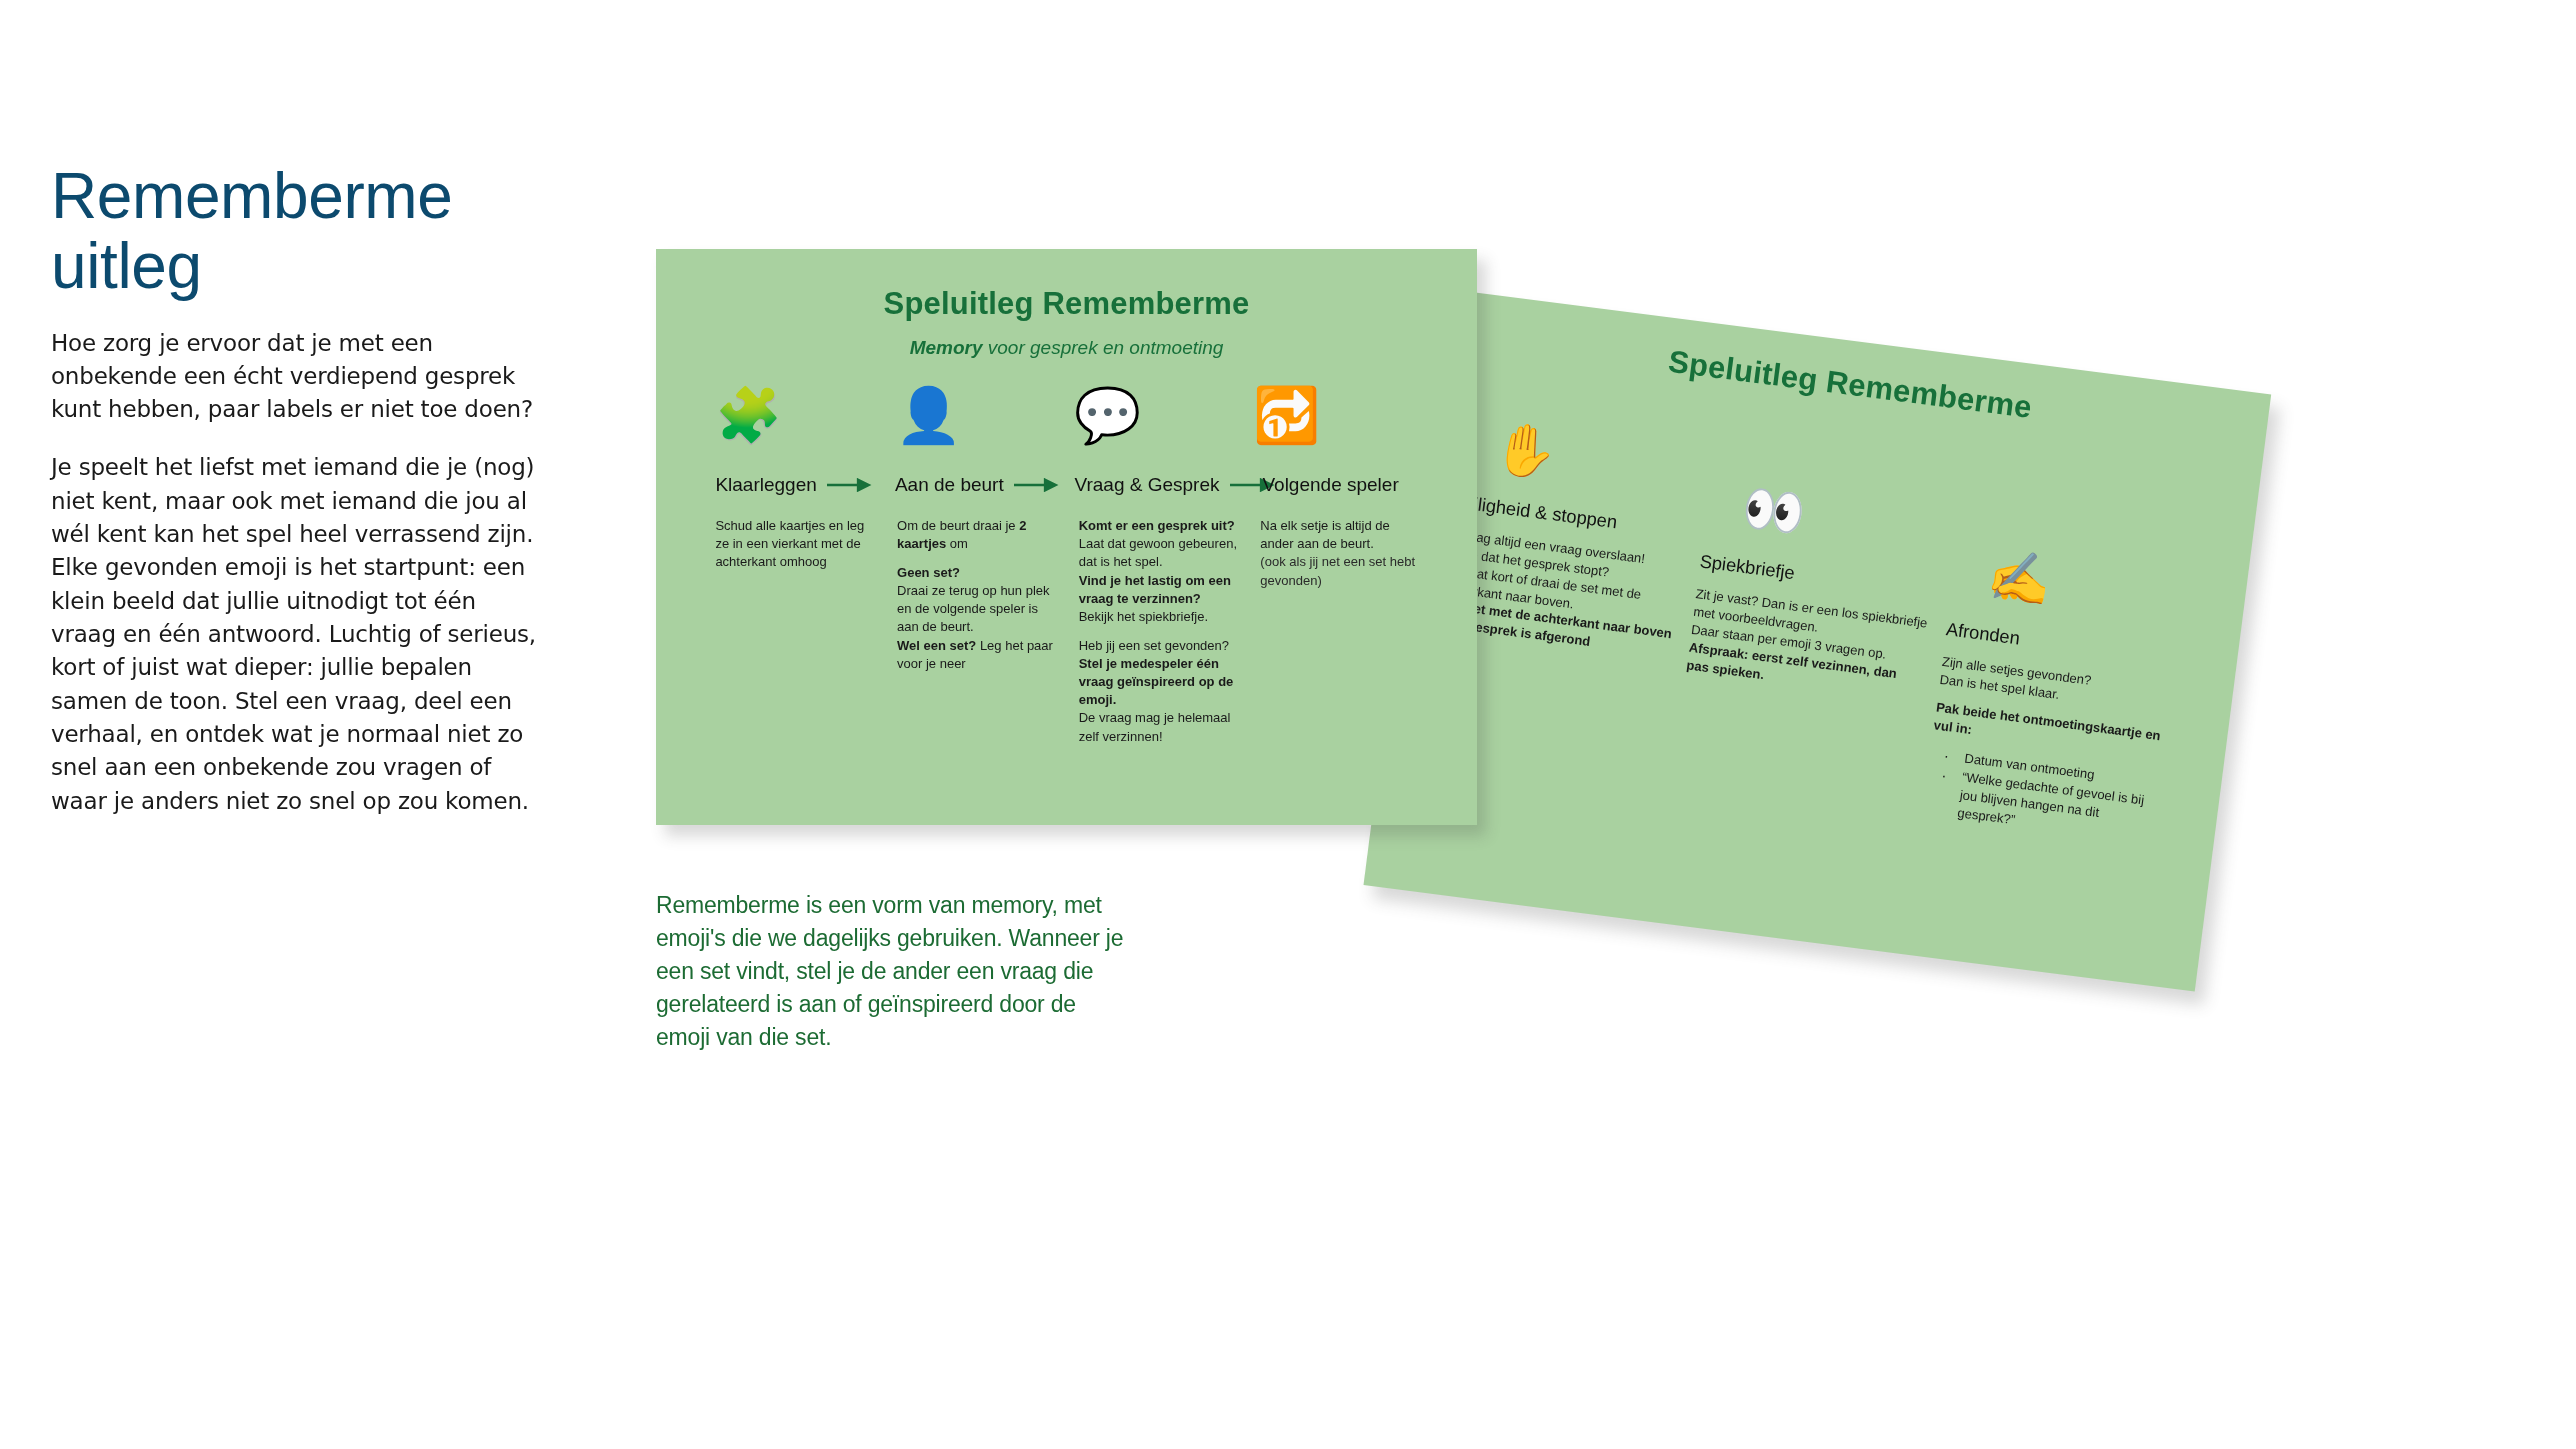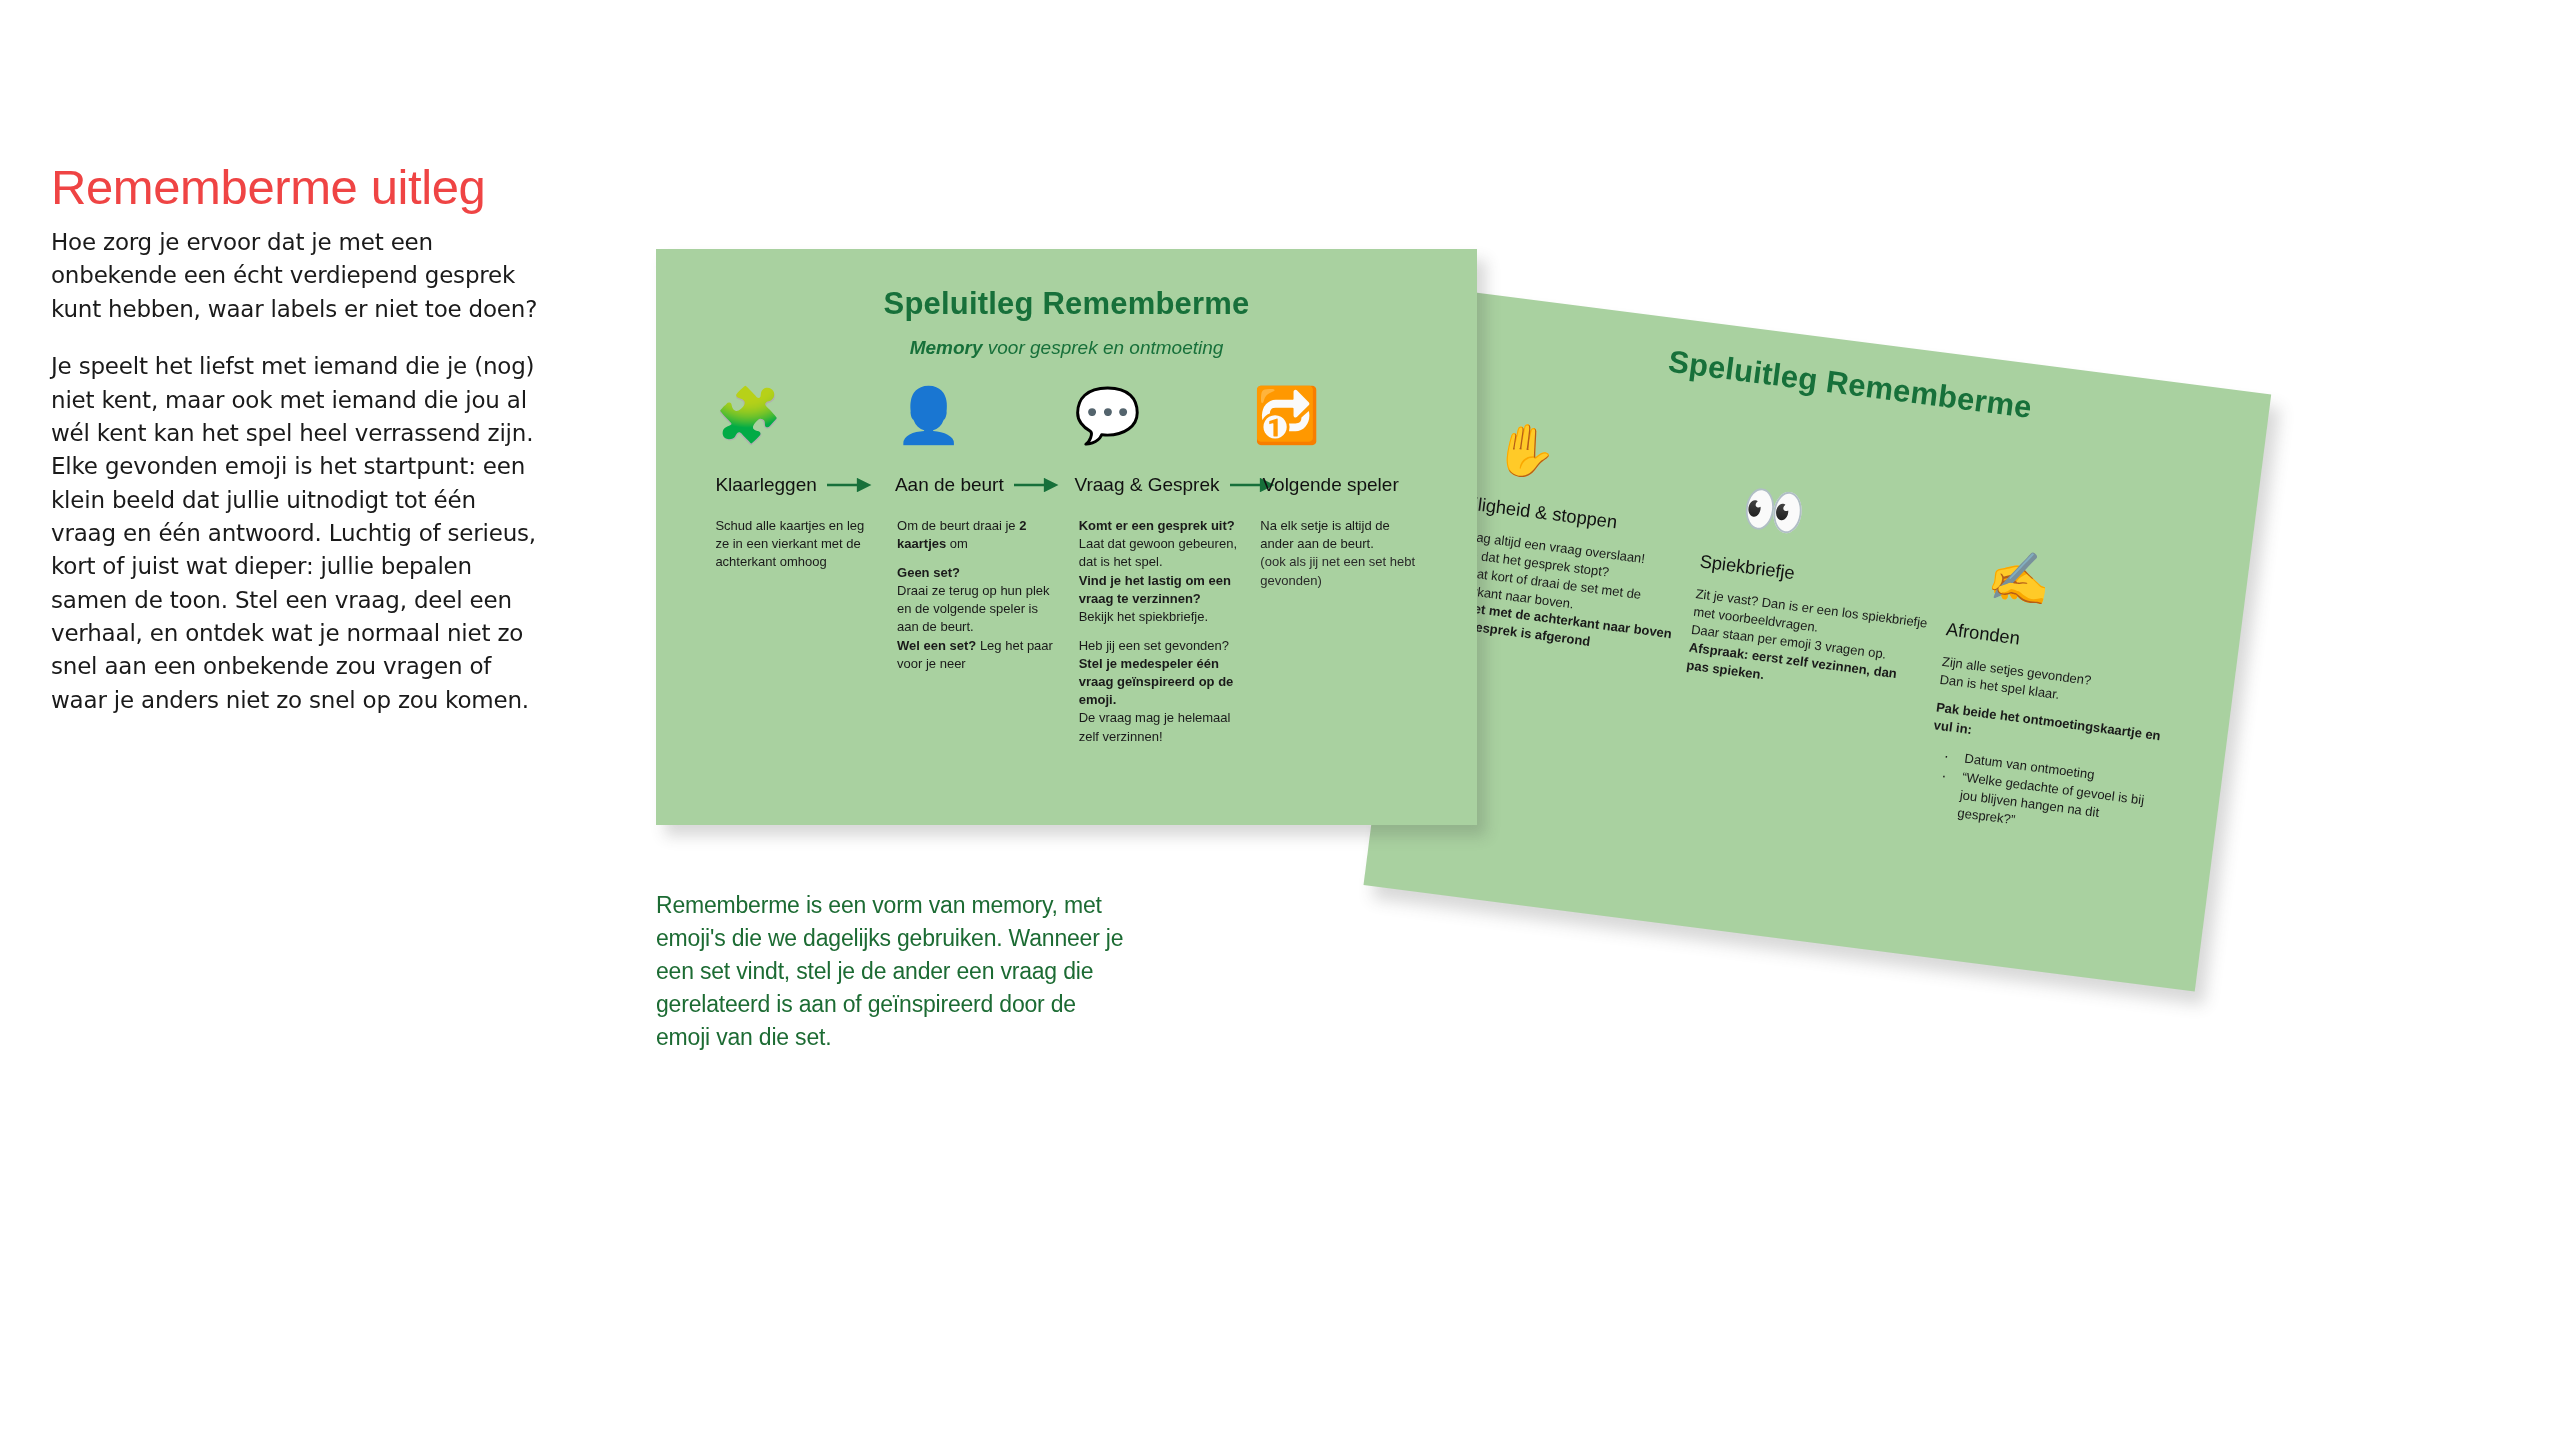--- a/index.html
+++ b/index.html
@@ -15,25 +15,25 @@
   }
 
   
   #left-col {
     position: absolute;
     left: 51px; top: 161px;
     width: 489px;
   }
   #page-title {
     font-family: "Liberation Sans", sans-serif;
-    font-size: 49px;
+    font-size: 64px;
     font-weight: 400;
-    color: #ef4444;
+    color: #0c4a6e;
     letter-spacing: -0.4px;
-    margin: 0 0 11px 0;
+    margin: 0 0 25px 0;
     line-height: 1.1;
   }
   .intro-para {
     font-family: "DejaVu Sans", sans-serif;
     font-size: 23px;
     line-height: 1.45;
     color: #1a1a1a;
     margin: 0 0 24.4px 0;
     white-space: pre-line;
     letter-spacing: -0.2px;
@@ -216,21 +216,21 @@
     line-height: 1.44;
     color: #1c6b33;
     letter-spacing: -0.2px;
   }
 </style>
 </head>
 <body>
 
 <div id="left-col">
   <h1 id="page-title">Rememberme uitleg</h1>
-  <p class="intro-para">Hoe zorg je ervoor dat je met een onbekende een écht verdiepend gesprek kunt hebben, waar labels er niet toe doen?</p>
+  <p class="intro-para">Hoe zorg je ervoor dat je met een onbekende een écht verdiepend gesprek kunt hebben, paar labels er niet toe doen?</p>
   <p class="intro-para">Je speelt het liefst met iemand die je (nog) niet kent, maar ook met iemand die jou al wél kent kan het spel heel verrassend zijn.
 Elke gevonden emoji is het startpunt: een klein beeld dat jullie uitnodigt tot één vraag en één antwoord. Luchtig of serieus, kort of juist wat dieper: jullie bepalen samen de toon. Stel een vraag, deel een verhaal, en ontdek wat je normaal niet zo snel aan een onbekende zou vragen of waar je anders niet zo snel op zou komen.</p>
 </div>
 
 <div id="card-back" class="card">
   <h2 id="card-back-title">Speluitleg Rememberme</h2>
   <div id="back-cols">
     <div class="back-col" id="back-col-1">
       <span class="back-emoji">✋</span>
       <div class="back-col-title">Veiligheid &amp; stoppen</div>

